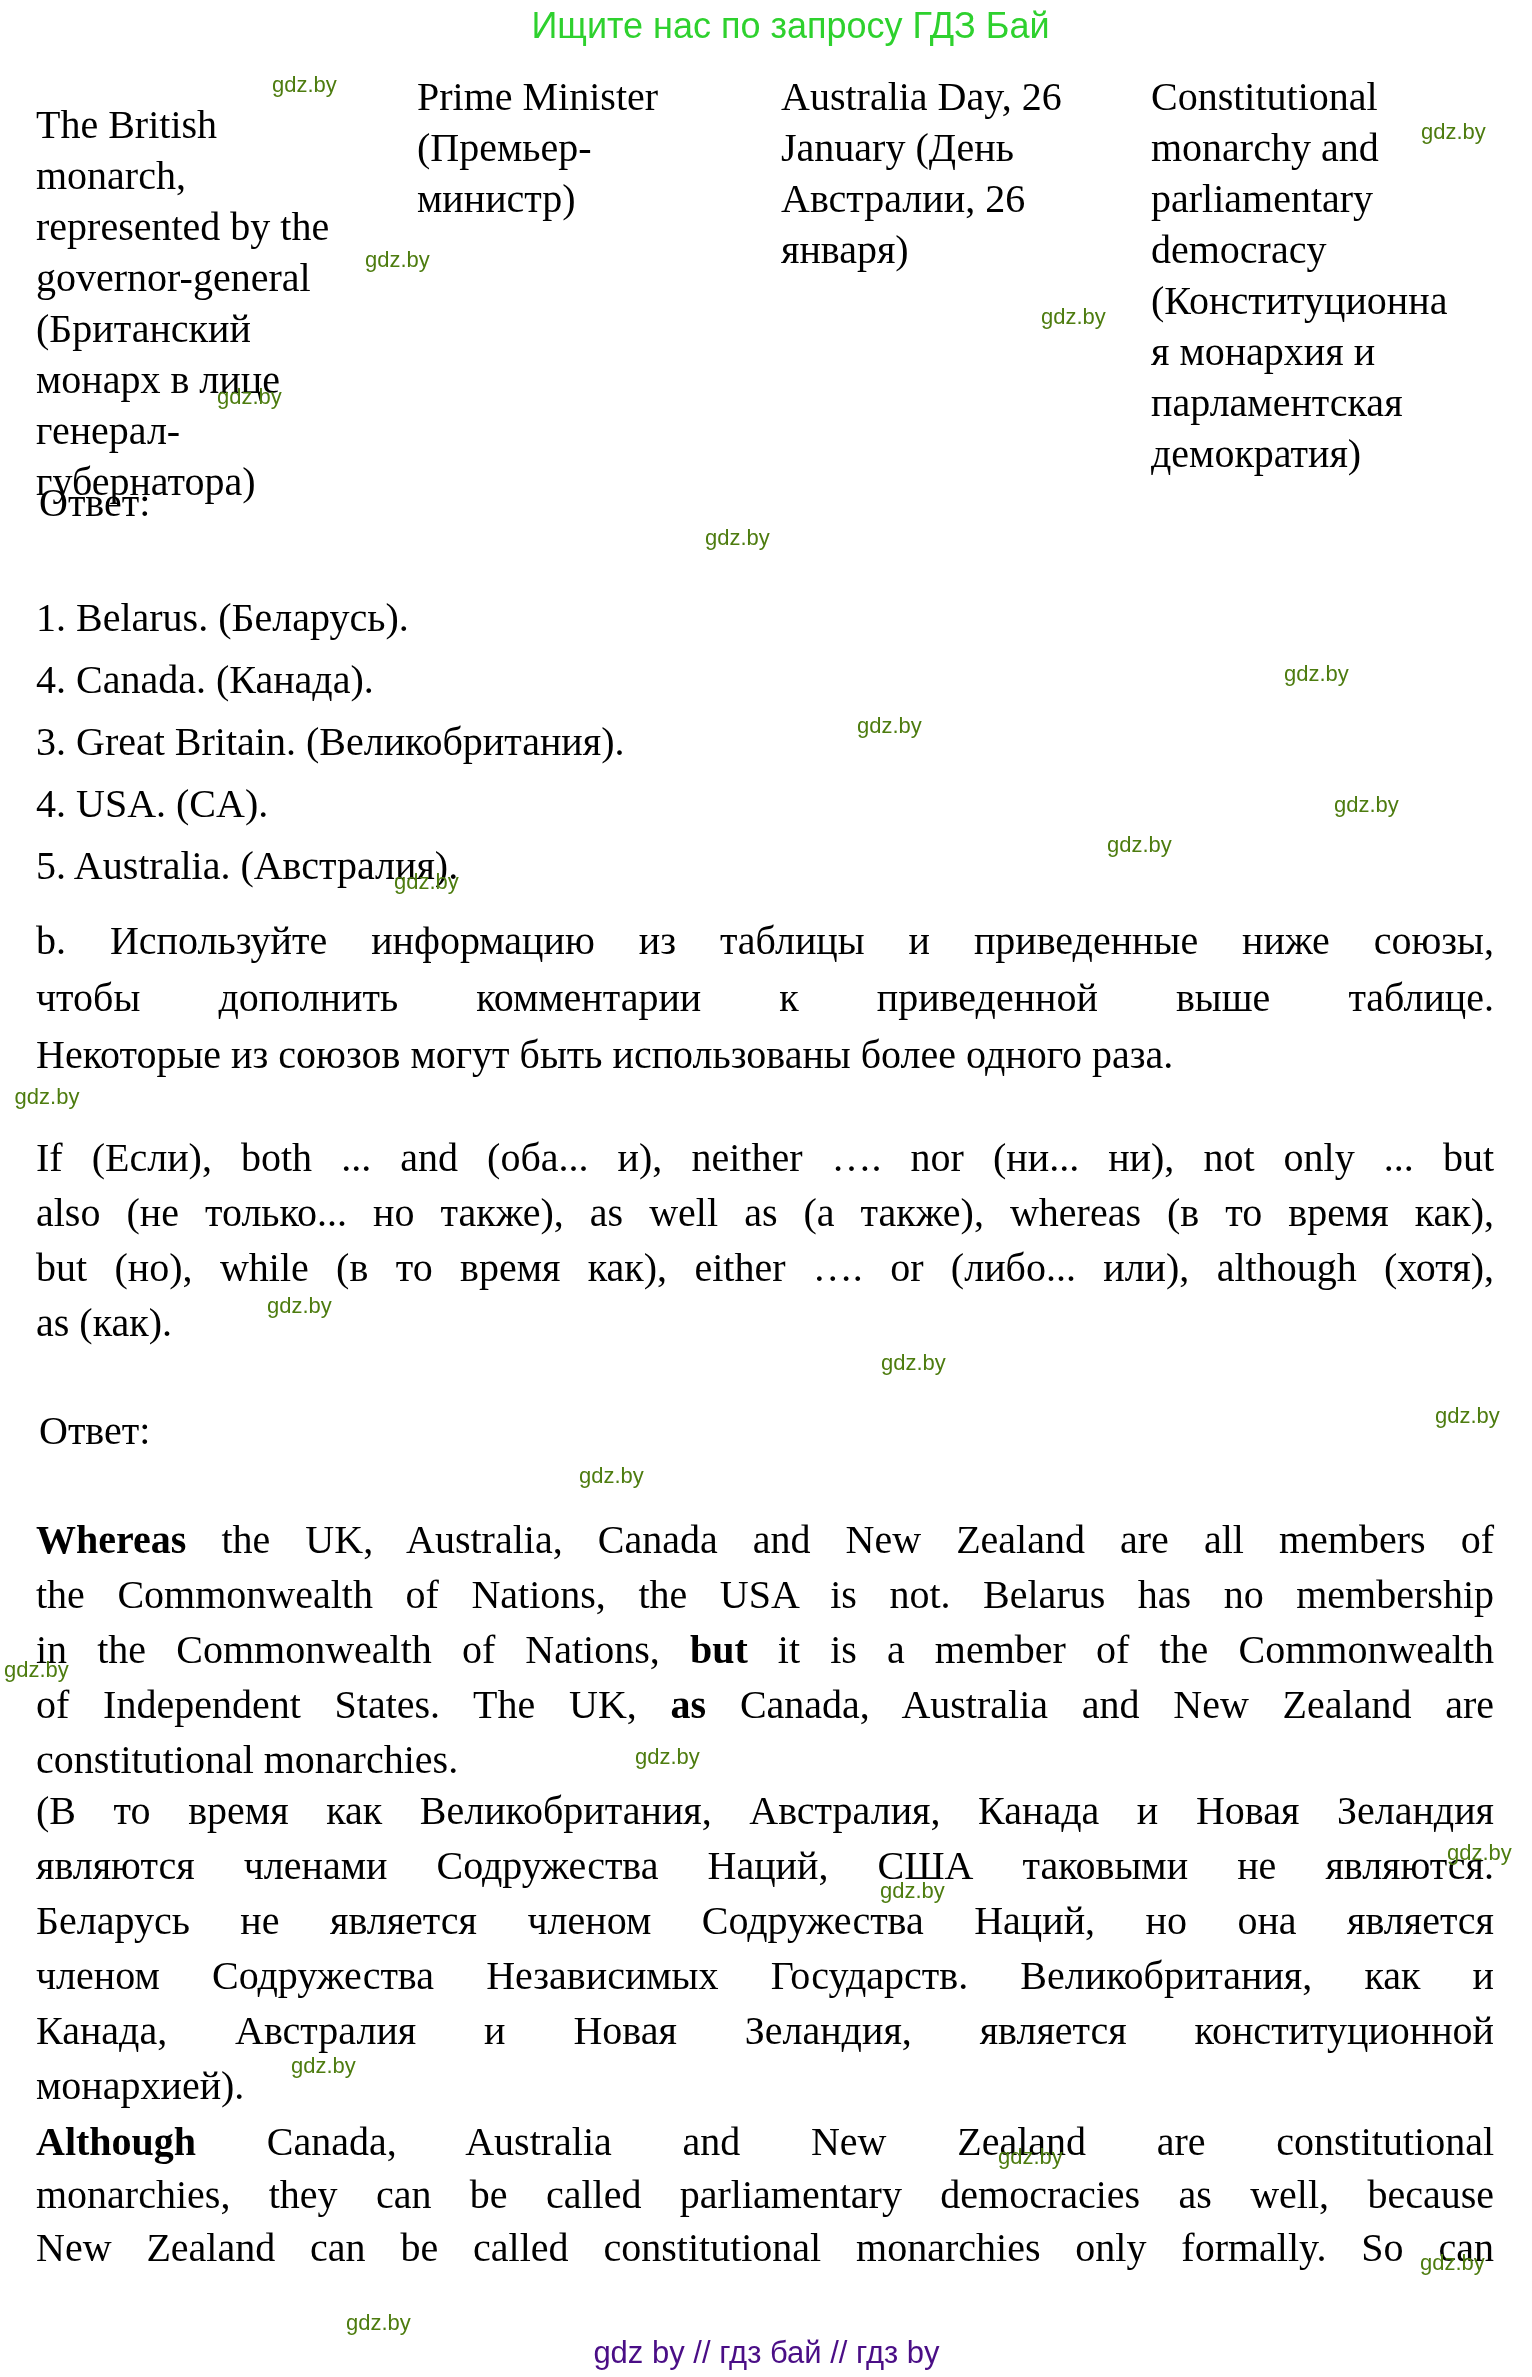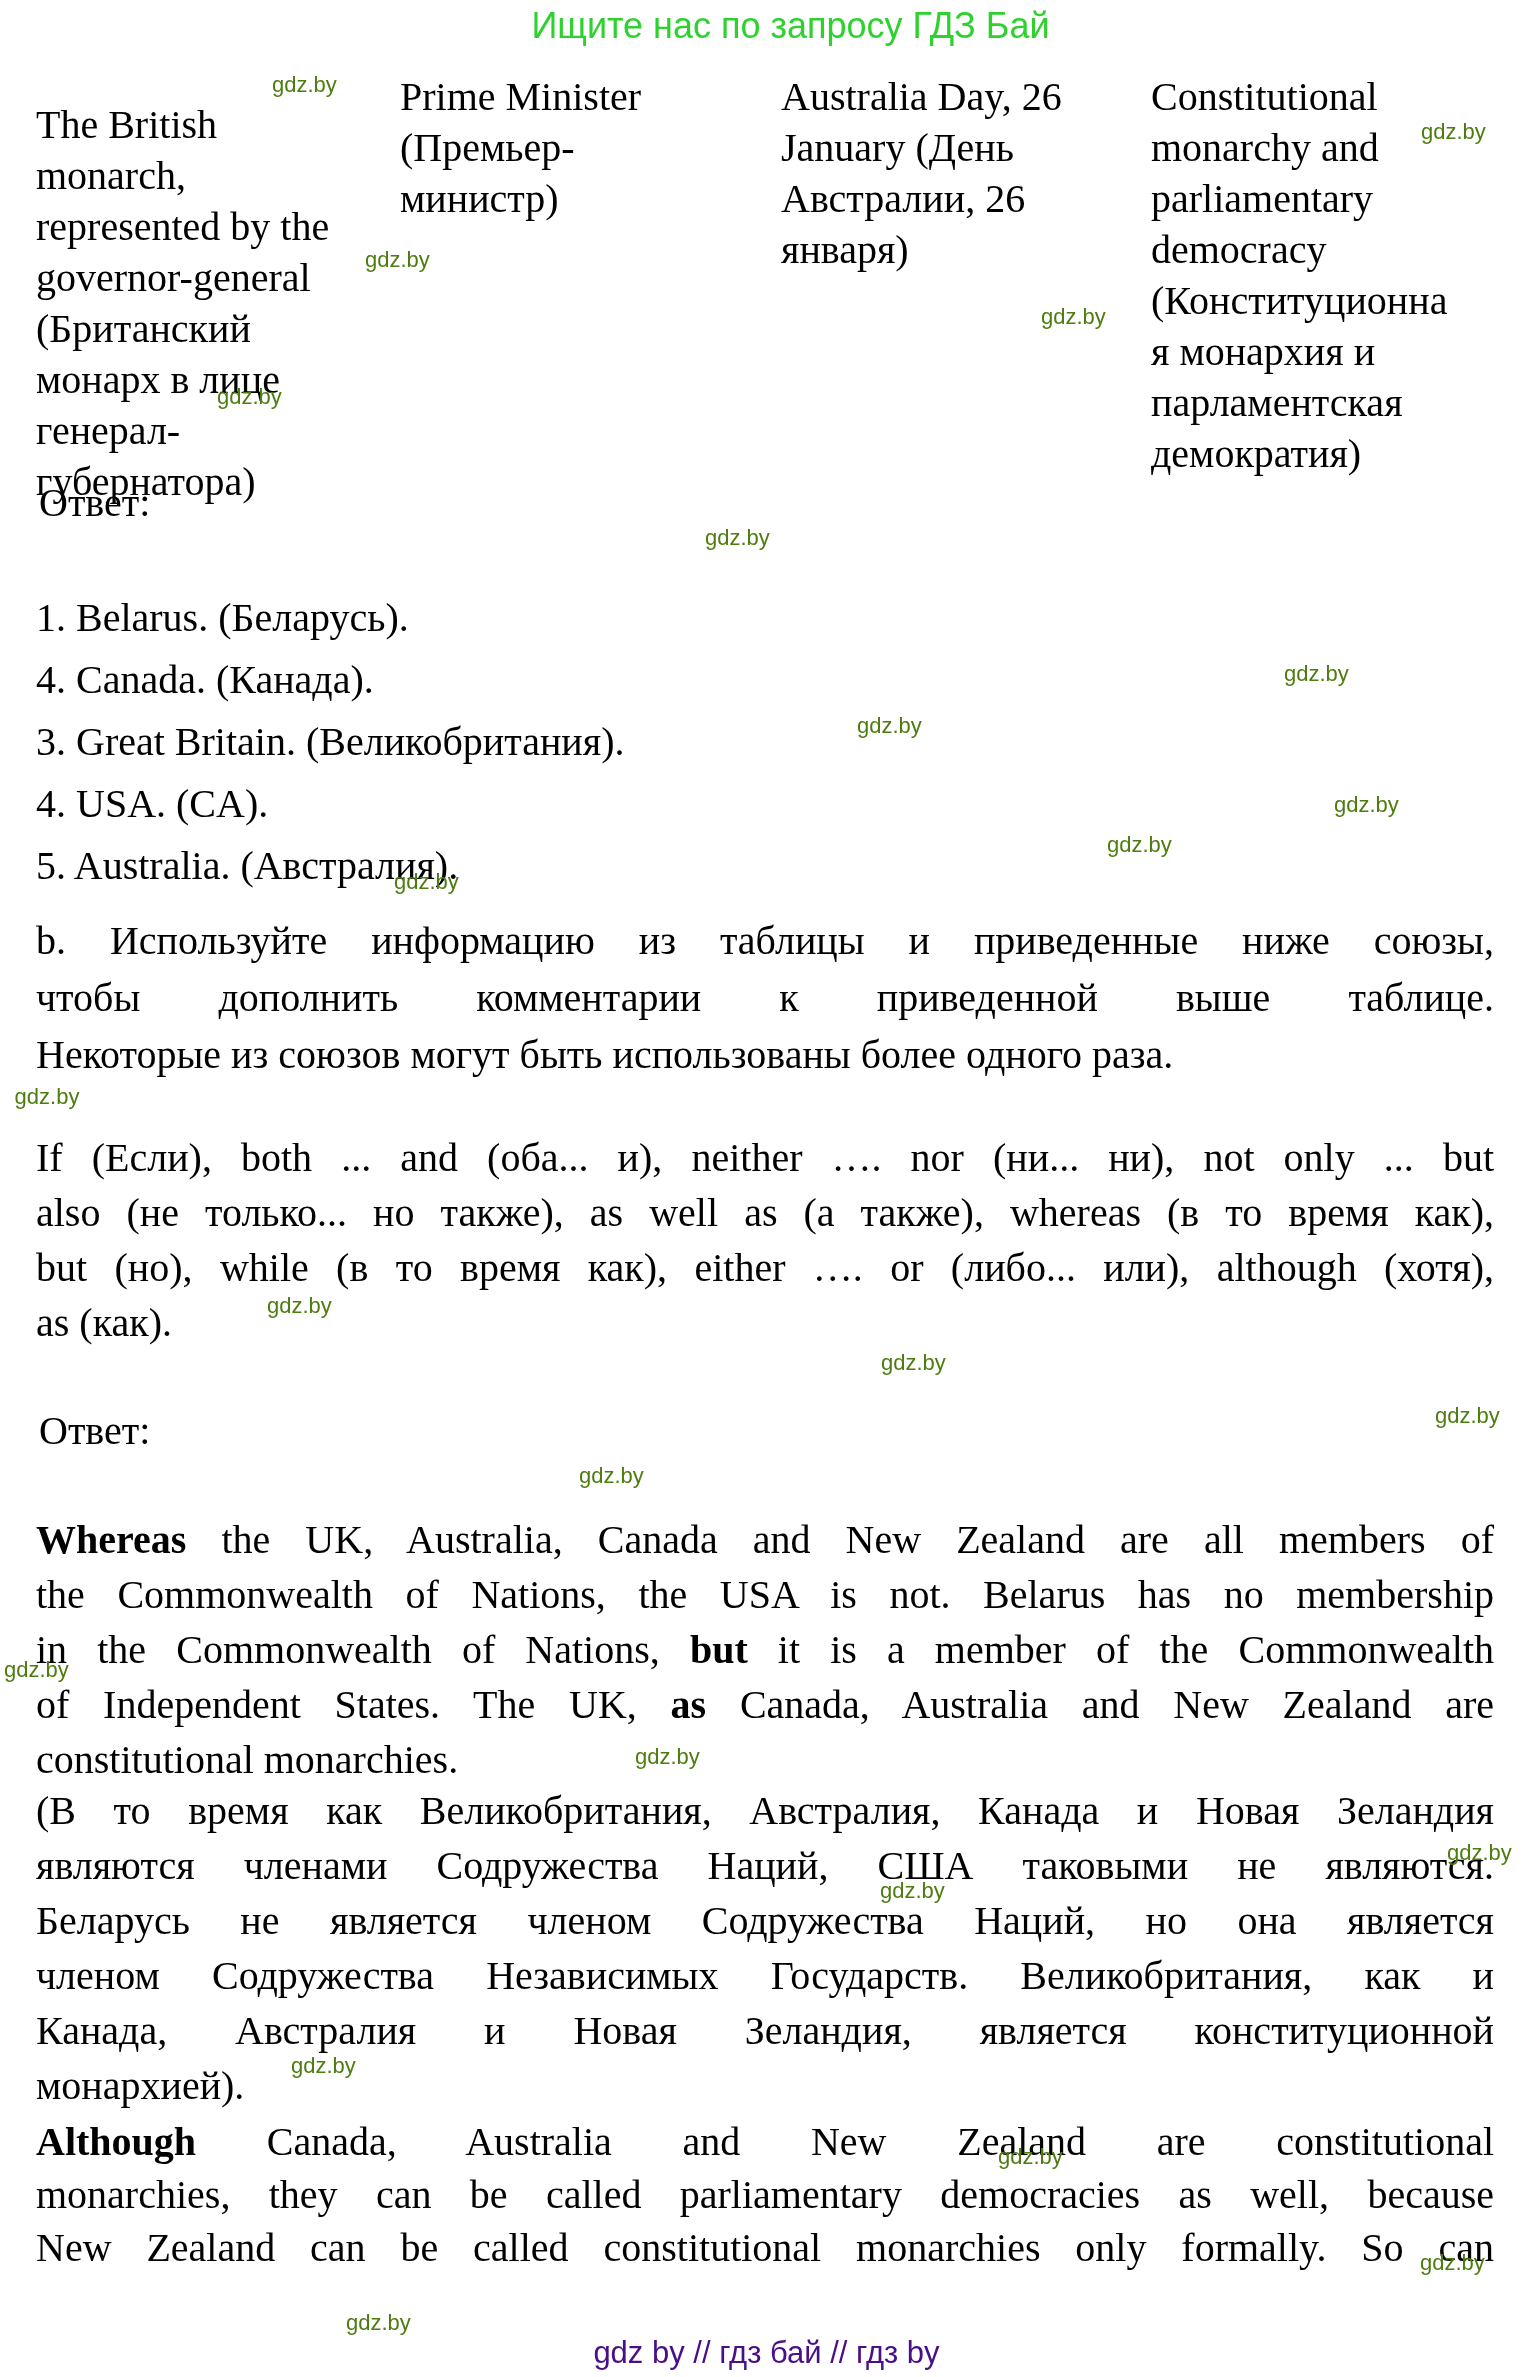--- a/index.html
+++ b/index.html
@@ -61,21 +61,21 @@
 
   <div class="abs" style="top:71px;left:0;width:1533px;height:414px;">
     <div class="cell" style="left:36px;width:340px;margin-top:28px;">The British
 monarch,
 represented by the
 governor-general
 (Британский
 монарх в лице
 генерал-
 губернатора)</div>
-    <div class="cell" style="left:400px;width:323px;">Prime Minister
+    <div class="cell" style="left:417px;width:323px;">Prime Minister
 (Премьер-
 министр)</div>
     <div class="cell" style="left:781px;width:348px;">Australia Day, 26
 January (День
 Австралии, 26
 января)</div>
     <div class="cell" style="left:1151px;width:340px;">Constitutional
 monarchy and
 parliamentary
 democracy

